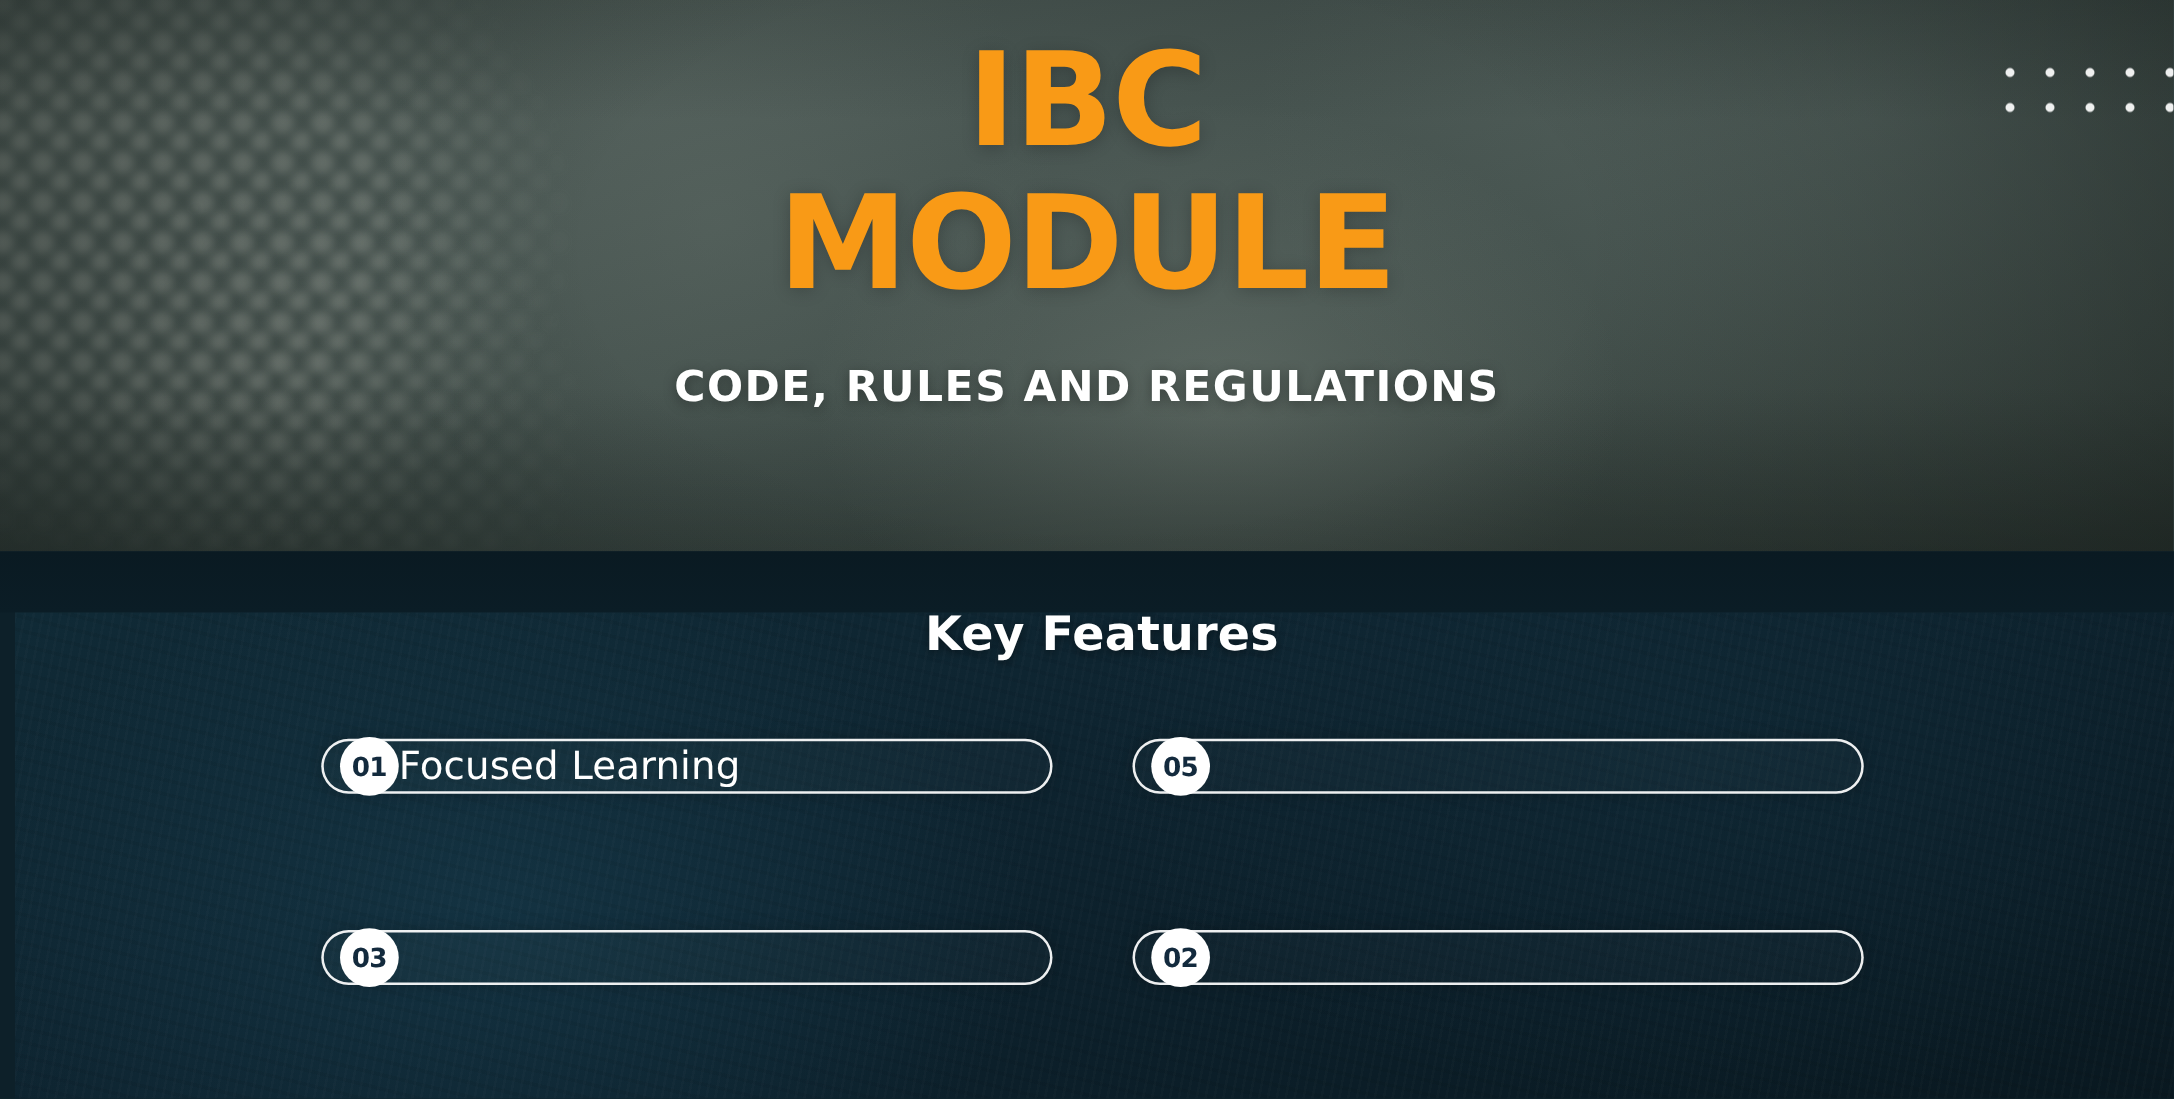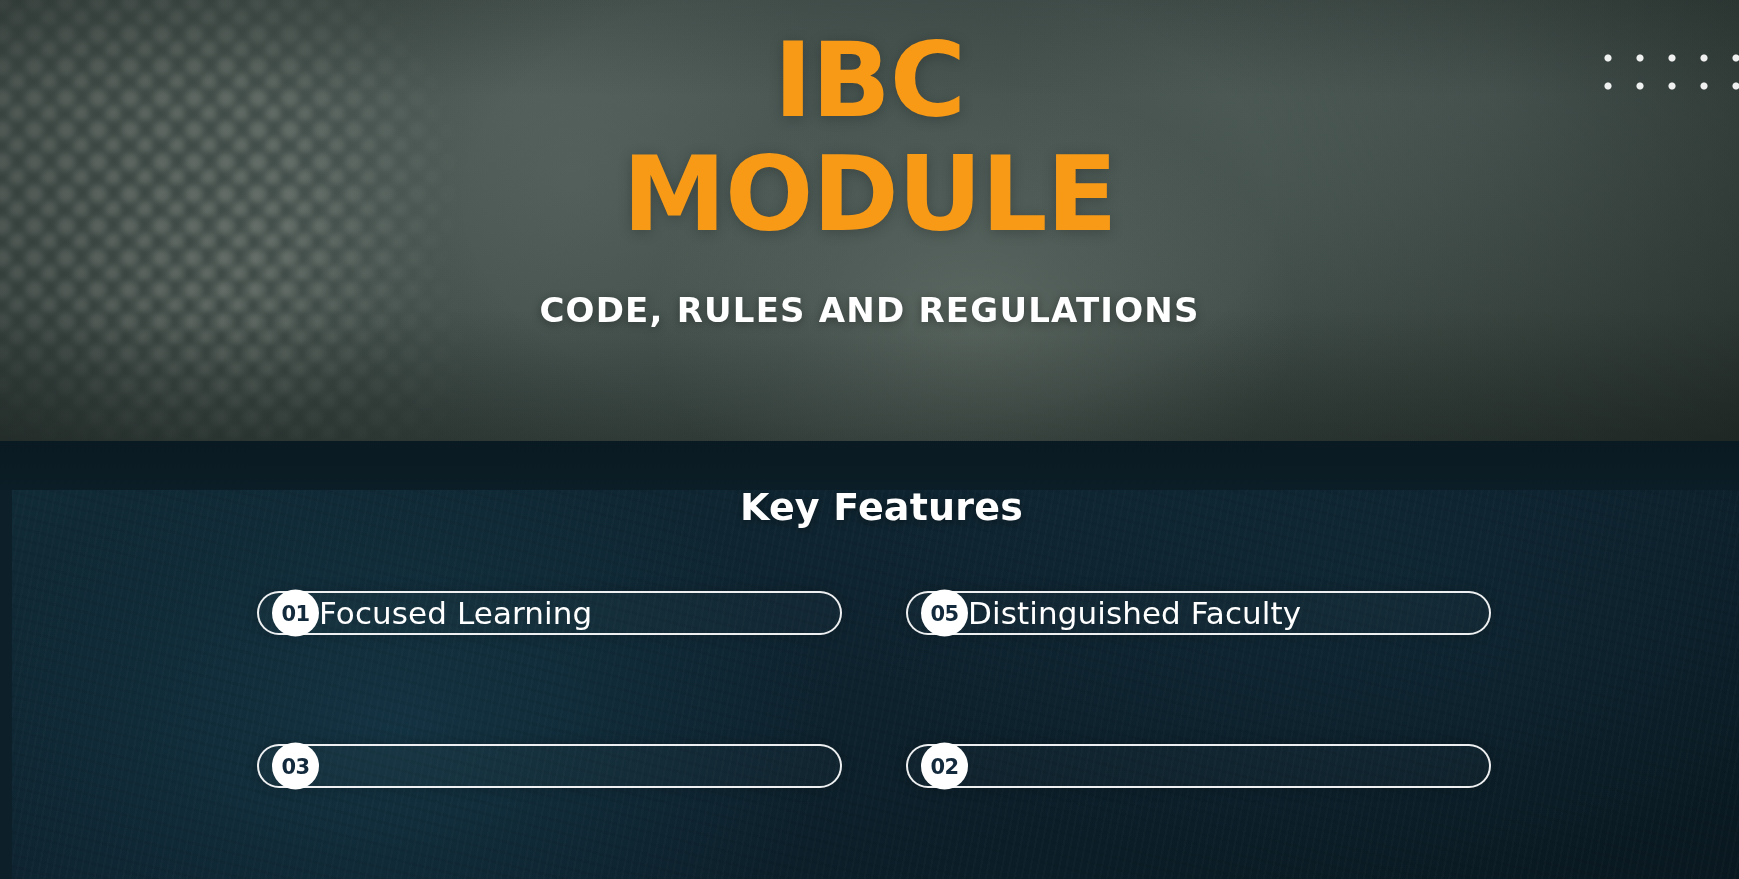--- a/index.html
+++ b/index.html
@@ -203,21 +203,20 @@
 
     <div class="pill-grid">
 
       <div class="pill-row">
         <div class="pill">
           <span class="pill-badge">01</span>
           <span class="pill-label">Focused Learning</span>
         </div>
         <div class="pill">
           <span class="pill-badge">05</span>
-          <span class="pill-label">Distinguished Faculty</span>
         </div>
       </div>
 
       <div class="pill-row">
         <div class="pill">
           <span class="pill-badge">03</span>
         </div>
         <div class="pill">
           <span class="pill-badge">02</span>
         </div>

